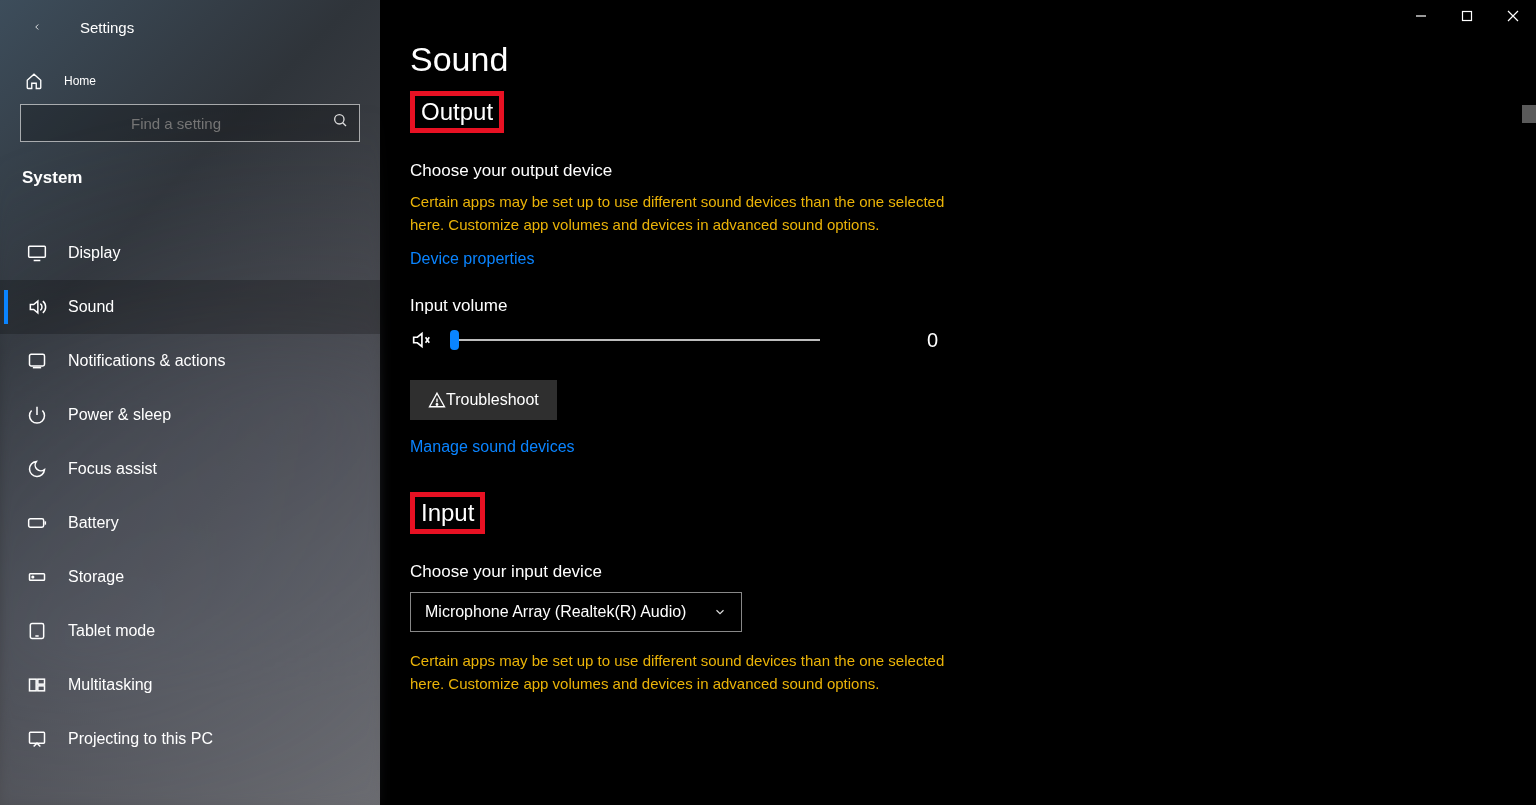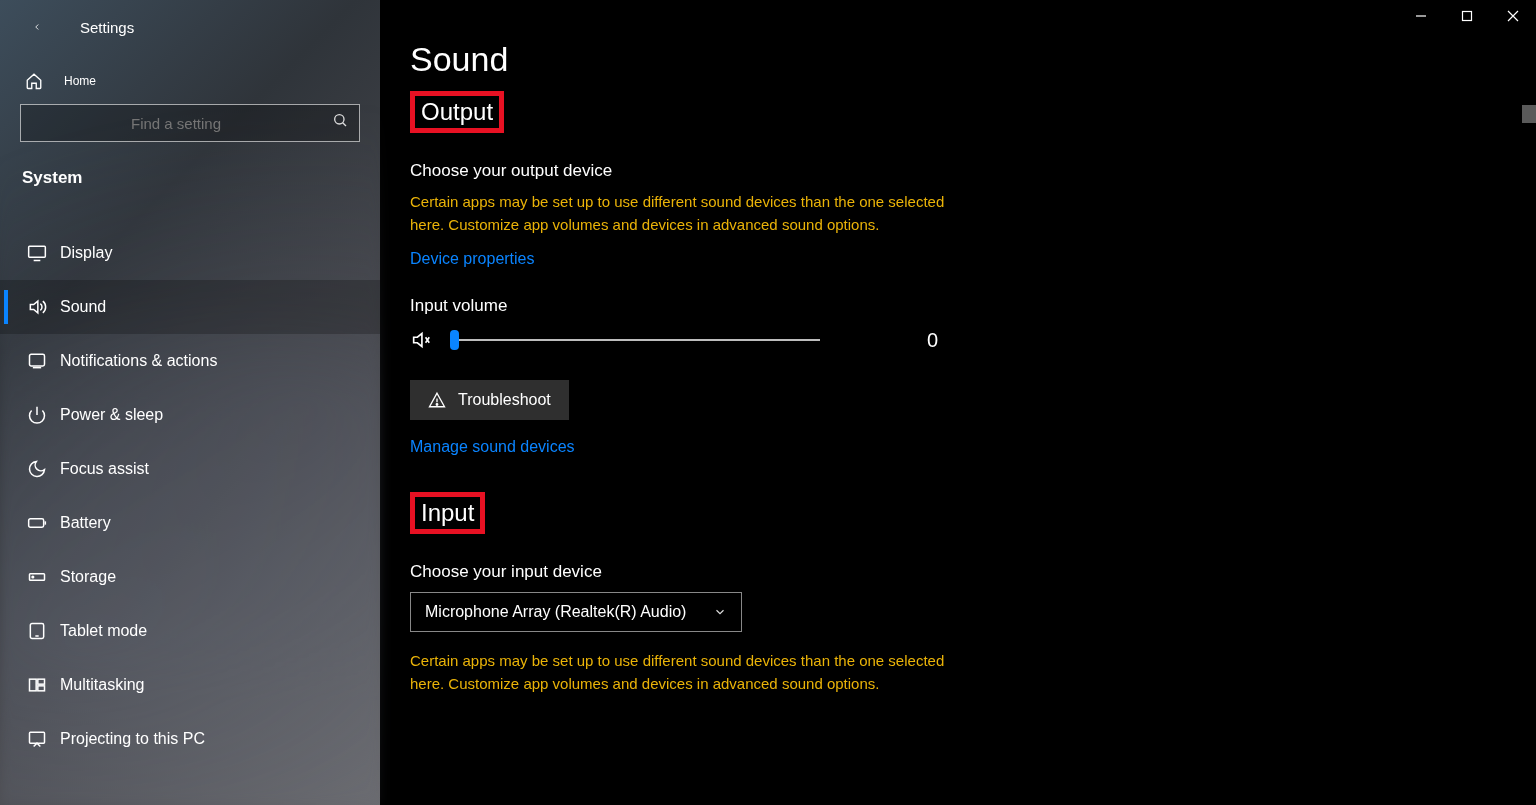--- a/index.html
+++ b/index.html
@@ -37,21 +37,21 @@
   .search{
     width:100%;height:38px;background:rgba(0,0,0,.25);
     border:1px solid rgba(255,255,255,.6);color:#e2e2e2;
     padding:0 40px 0 12px;font-size:15px;outline:none;text-align:center;
   }
   .search-wrap{position:relative}
   .search-icon{position:absolute;right:32px;top:8px;color:#dcdcdc}
   .sb-section{font-size:17px;font-weight:600;padding:10px 22px 12px 22px}
   .nav{display:flex;flex-direction:column;margin-top:26px}
   .nav-item{
-    display:flex;align-items:center;gap:12px;
+    display:flex;align-items:center;gap:20px;
     padding:17px 22px 17px 22px;font-size:16px;color:#fff;cursor:pointer;
     border-left:4px solid transparent;position:relative;
   }
   .nav-item .icon{width:22px;display:flex;justify-content:center}
   .nav-item.active{background:rgba(0,0,0,.22)}
   .nav-item.active::before{content:"";position:absolute;left:0;top:10px;bottom:10px;width:4px;background:#0a84ff}
   
   .main{flex:1;display:flex;padding:40px 0 0 30px;position:relative;overflow:hidden}
   .content{width:740px}
   .page-title{font-size:34px;font-weight:400;margin:0 0 12px 0}
@@ -71,21 +71,21 @@
   .vol-icon{color:#fff}
   .slider{
     position:relative;width:370px;height:28px;display:flex;align-items:center;
   }
   .slider-track{height:2px;background:#bdbdbd;width:100%}
   .slider-thumb{
     position:absolute;left:0;top:4px;width:9px;height:20px;background:#0a84ff;border-radius:4px;
   }
   .vol-value{width:60px;text-align:right;font-size:20px;margin-left:40px}
   .btn{
-    display:inline-flex;align-items:center;gap:12px;
+    display:inline-flex;align-items:center;
     height:40px;padding:0 18px;background:#2f2f2f;border:none;color:#fff;
     font-size:16px;cursor:pointer;margin-top:26px;margin-bottom:18px;
   }
   .section-gap{margin-top:36px}
   
   .winctrls{position:absolute;top:0;right:0;display:flex}
   .winbtn{width:46px;height:32px;display:flex;align-items:center;justify-content:center;color:#fff;cursor:pointer}
   
   .scrollbar{position:absolute;right:0;top:105px;width:14px;height:18px;background:#5a5a5a}
   svg{display:block}

